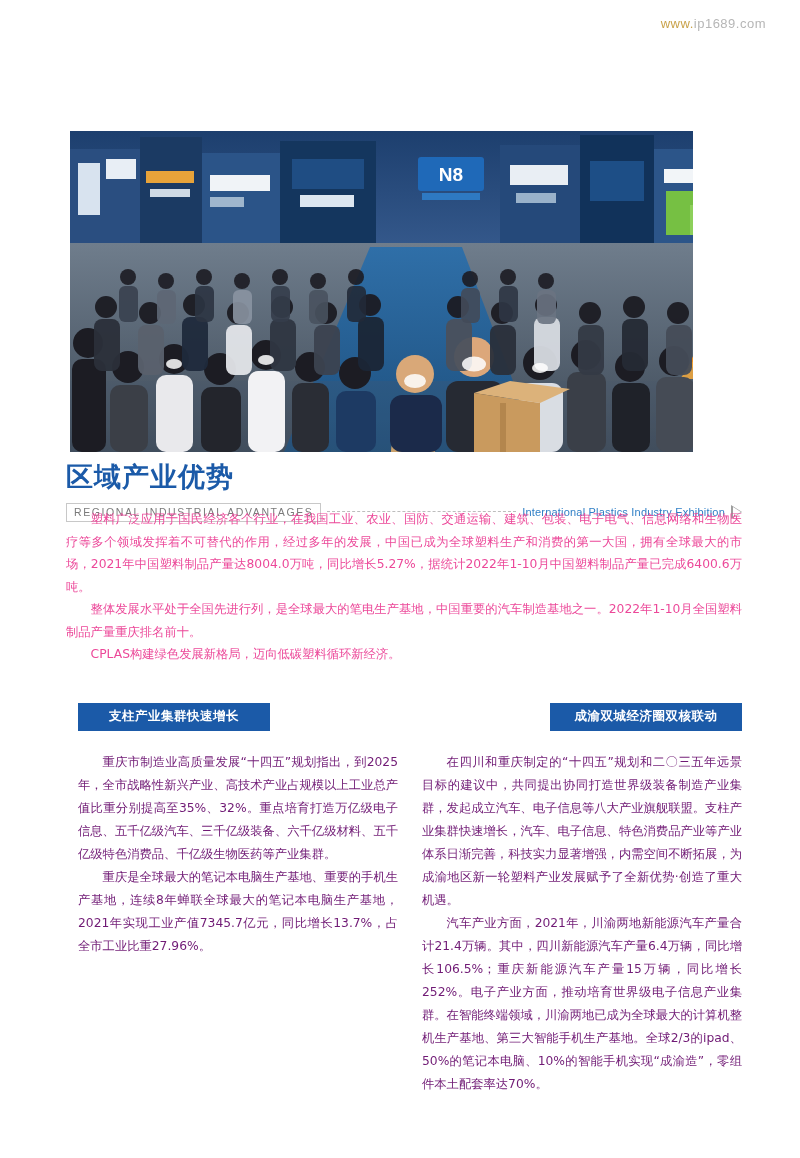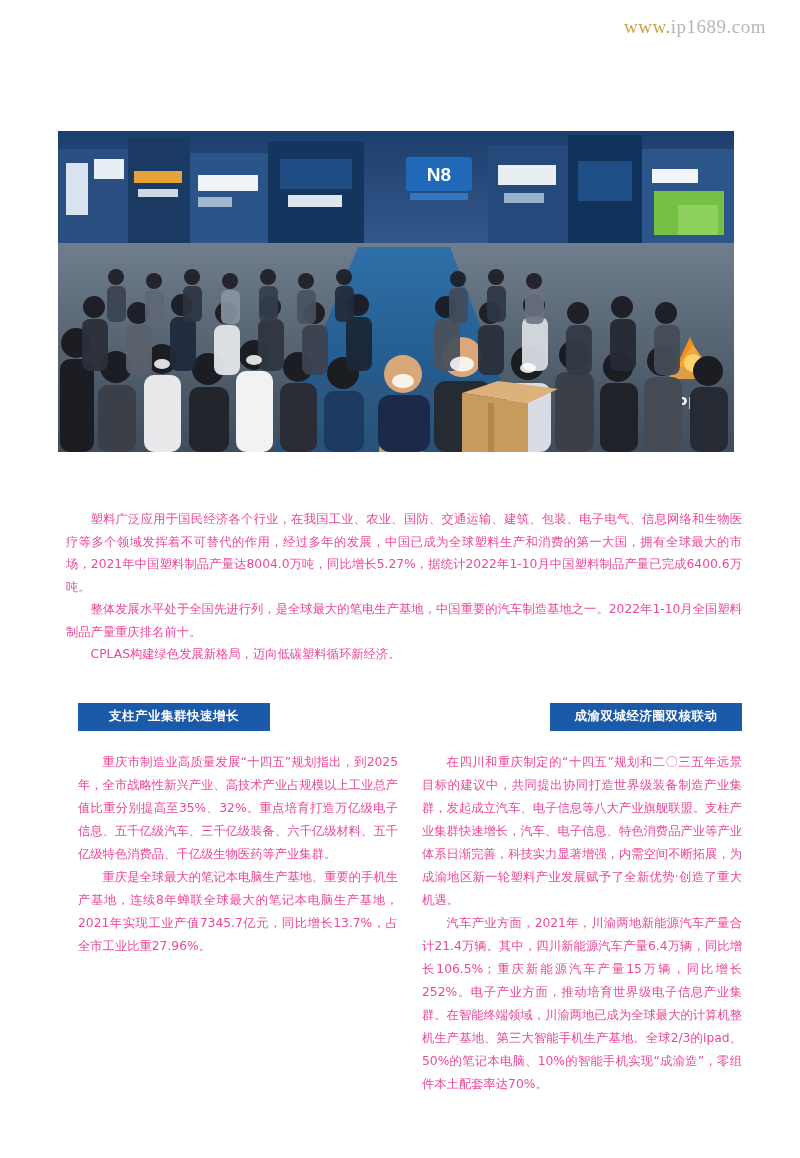--- a/index.html
+++ b/index.html
@@ -19,35 +19,35 @@
     position: relative;
     width: 800px;
     height: 1158px;
   }
 
   
   .watermark {
     position: absolute;
     top: 16px;
     right: 34px;
-    font-family: Liberation Serif, serif;
-    font-size: 19px;
+    font-family: Liberation Sans, sans-serif;
+    font-size: 13px;
     letter-spacing: 0.5px;
     color: #b9b9b9;
     user-select: none;
   }
   .watermark .wm-www { color: #c9a24a; }
   .watermark .wm-dom { color: #b6b6b6; }
 
   
   .hero {
     position: absolute;
-    left: 58px;
+    left: 70px;
     top: 131px;
-    width: 676px;
+    width: 623px;
     height: 321px;
     overflow: hidden;
     background: #10223a;
   }
   .hero-svg { display: block; width: 676px; height: 321px; }
 
   
   .title-zone {
     position: absolute;
     left: 66px;
@@ -159,21 +159,21 @@
     text-align: center;
     padding: 5px 0 6px 0;
     width: 192px;
   }
   .col-right .sec-head { margin-left: 128px; }
   .col-body {
     margin-top: 20px;
     font-family: "DejaVu Sans", "Liberation Sans", sans-serif;
     font-size: 12.3px;
     line-height: 23px;
-    color: #ec4899;
+    color: #701a75;
     text-align: justify;
   }
   .col-body p {
     margin: 0;
     text-indent: 2em;
   }
 </style>
 </head>
 <body>
 
@@ -331,20 +331,29 @@
       <g fill="#ffffff" opacity="0.85">
         <ellipse cx="345" cy="250" rx="11" ry="7"></ellipse>
         <ellipse cx="404" cy="233" rx="12" ry="7.5"></ellipse>
         <ellipse cx="196" cy="229" rx="8" ry="5"></ellipse>
         <ellipse cx="104" cy="233" rx="8" ry="5"></ellipse>
         <ellipse cx="470" cy="237" rx="8" ry="5"></ellipse>
       </g>
     </svg>
   </div>
 
+  <div class="title-zone">
+    <div class="title-cn">区域产业优势</div>
+    <div class="sub-row">
+      <span class="title-en">REGIONAL INDUSTRIAL ADVANTAGES</span>
+      <span class="dash-line"></span>
+      <span class="title-en-right">International Plastics Industry Exhibition</span>
+      <span class="tri-mark"></span>
+    </div>
+  </div>
 
   <div class="intro">
     <p>塑料广泛应用于国民经济各个行业，在我国工业、农业、国防、交通运输、建筑、包装、电子电气、信息网络和生物医疗等多个领域发挥着不可替代的作用，经过多年的发展，中国已成为全球塑料生产和消费的第一大国，拥有全球最大的市场，2021年中国塑料制品产量达8004.0万吨，同比增长5.27%，据统计2022年1-10月中国塑料制品产量已完成6400.6万吨。</p>
     <p>整体发展水平处于全国先进行列，是全球最大的笔电生产基地，中国重要的汽车制造基地之一。2022年1-10月全国塑料制品产量重庆排名前十。</p>
     <p>CPLAS构建绿色发展新格局，迈向低碳塑料循环新经济。</p>
   </div>
 
   <div class="col-left">
     <div class="sec-head">支柱产业集群快速增长</div>
     <div class="col-body">

